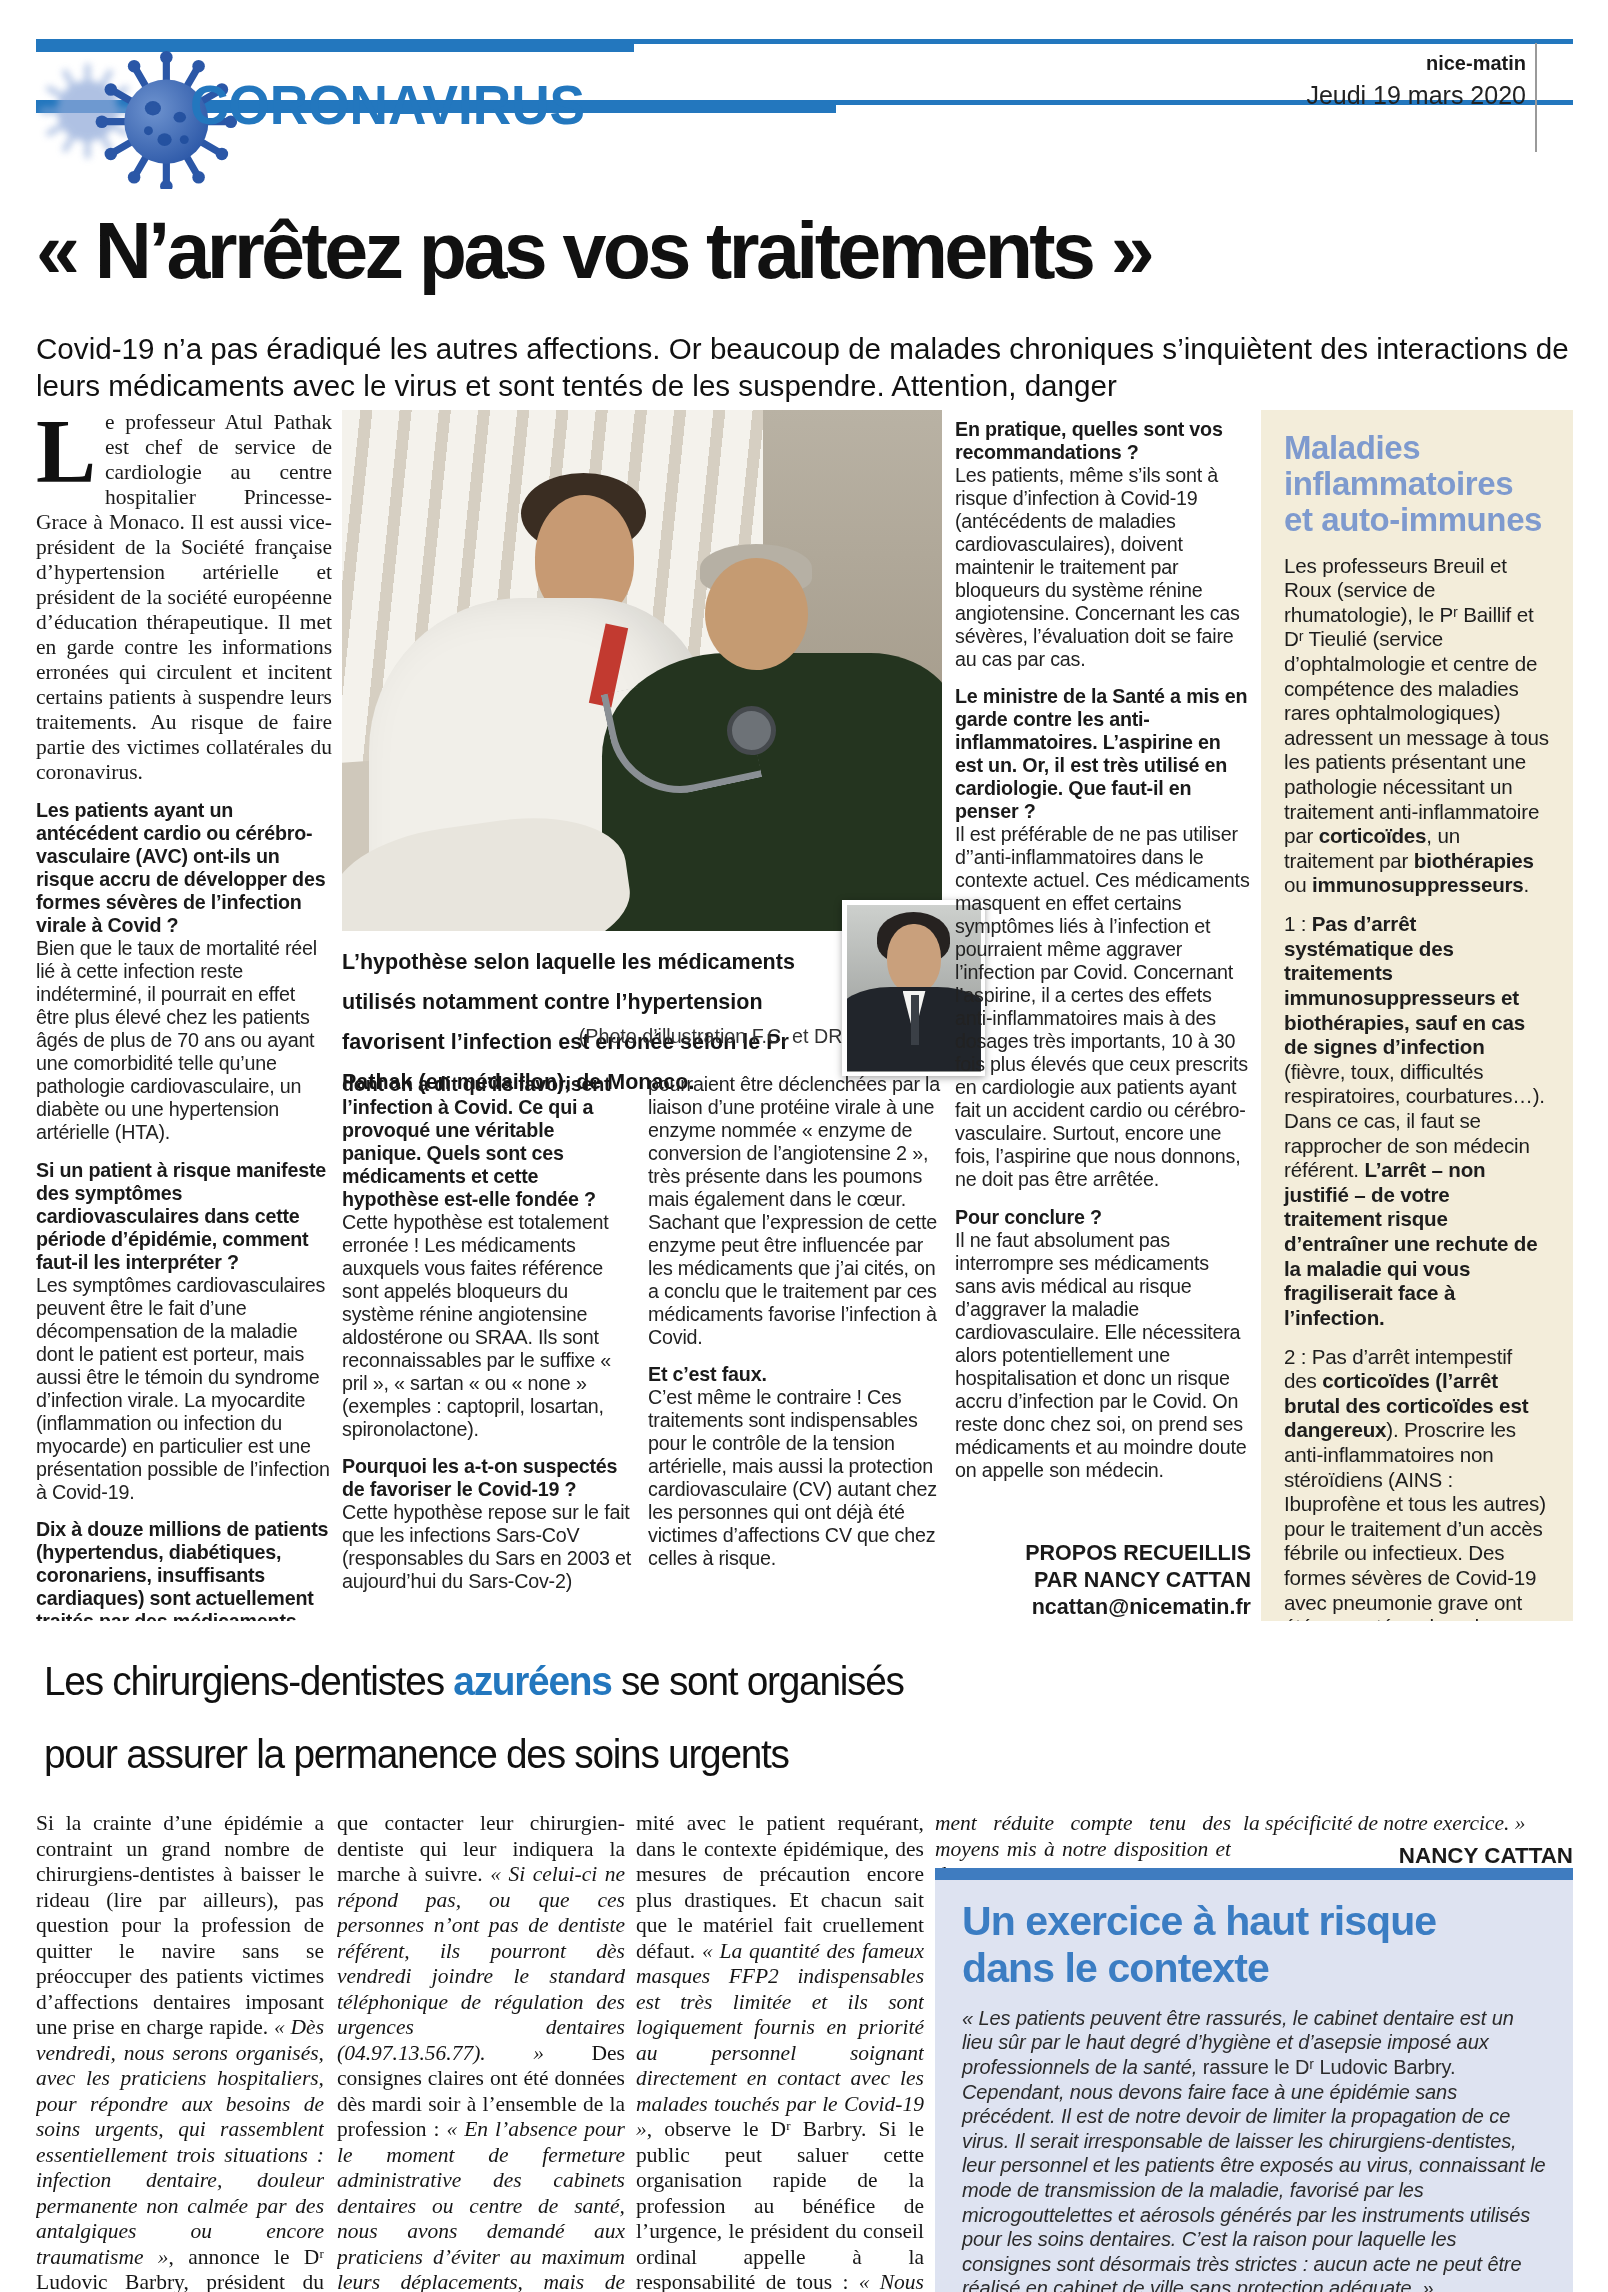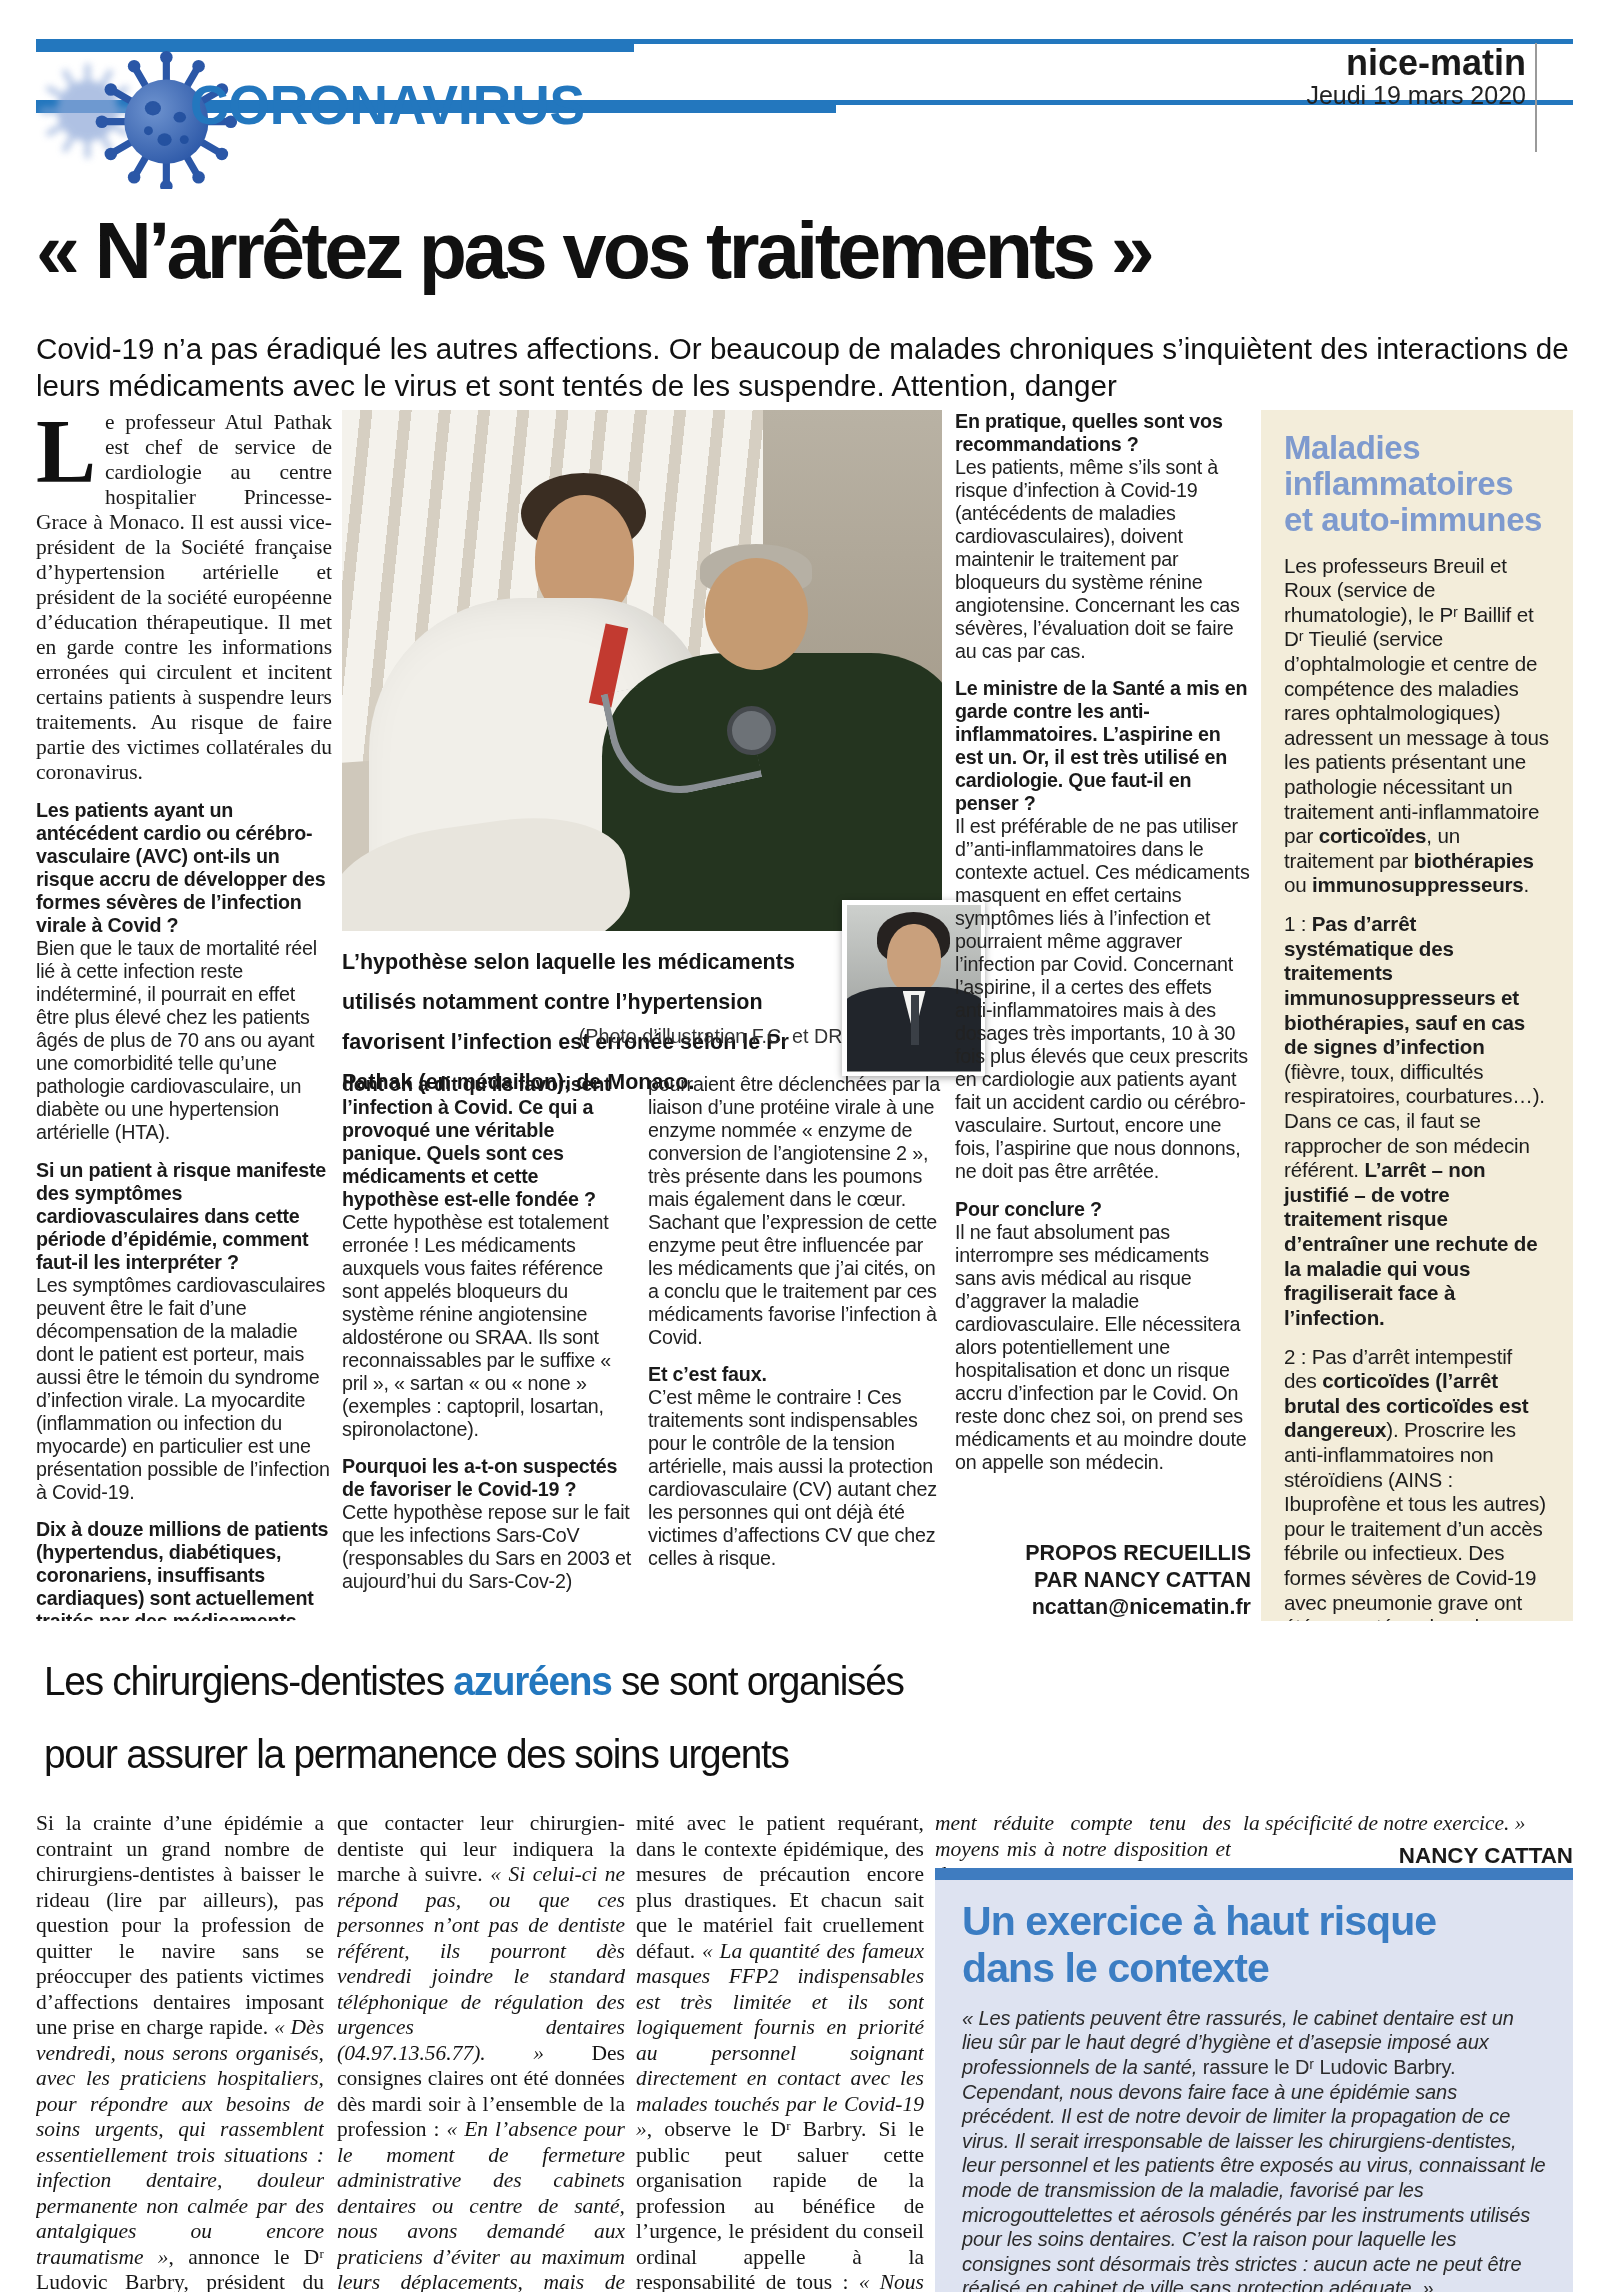--- a/index.html
+++ b/index.html
@@ -9,21 +9,21 @@
 
   
   .bar{position:absolute;background:#2377be;}
   .bar1{left:36px;top:39px;width:598px;height:13.4px;}
   .bar1t{left:634px;top:39px;width:939px;height:4.5px;}
   .bar2{left:36px;top:100px;width:800px;height:13.4px;}
   .bar2t{left:836px;top:100px;width:737px;height:4.5px;}
   .section-title{left:190px;top:72px;font-size:56px;font-weight:800;color:#2377be;
         letter-spacing:0;transform:scaleX(.95);transform-origin:left;white-space:nowrap;}
   .masthead{left:1236px;top:48px;width:290px;text-align:right;}
-  .paper-name{font-size:36px;font-weight:800;line-height:30px;}
+  .paper-name{font-size:20px;font-weight:800;line-height:30px;}
   .paper-date{font-size:25px;line-height:34px;color:#222;}
   .mast-rule{left:1535px;top:43px;width:1.8px;height:109px;background:#9a9a9a;}
   .virus-wrap{left:32px;top:32px;width:206px;height:157px;}
 
   
   .headline{left:36px;top:208px;width:1537px;margin:0;font-size:79px;line-height:86px;
         font-weight:800;letter-spacing:-3.6px;color:#111;white-space:nowrap;}
   .standfirst{left:36px;top:330px;width:1537px;margin:0;font-size:29.6px;line-height:37px;color:#111;}
 
   .col{position:absolute;overflow:hidden;}
@@ -239,21 +239,21 @@
     <p class="a">Cette hypothèse repose sur le fait que les infections Sars-CoV (responsables du Sars en 2003 et aujourd’hui du Sars-Cov-2)</p>
   </div>
 
   <div class="col c3">
     <p class="a">pourraient être déclenchées par la liaison d’une protéine virale à une enzyme nommée « enzyme de conversion de l’angiotensine 2 », très présente dans les poumons mais également dans le cœur. Sachant que l’expression de cette enzyme peut être influencée par les médicaments que j’ai cités, on a conclu que le traitement par ces médicaments favorise l’infection à Covid.</p>
     <p class="q">Et c’est faux.</p>
     <p class="a">C’est même le contraire ! Ces traitements sont indispensables pour le contrôle de la tension artérielle, mais aussi la protection cardiovasculaire (CV) autant chez les personnes qui ont déjà été victimes d’affections CV que chez celles à risque.</p>
   </div>
 
   <div class="col c4">
-    <p class="q" style="margin-top:0">En pratique, quelles sont vos recommandations ?</p>
+    <p class="q" style="margin-top:8px">En pratique, quelles sont vos recommandations ?</p>
     <p class="a">Les patients, même s’ils sont à risque d’infection à Covid-19 (antécédents de maladies cardiovasculaires), doivent maintenir le traitement par bloqueurs du système rénine angiotensine. Concernant les cas sévères, l’évaluation doit se faire au cas par cas.</p>
     <p class="q">Le ministre de la Santé a mis en garde contre les anti-inflammatoires. L’aspirine en est un. Or, il est très utilisé en cardiologie. Que faut-il en penser ?</p>
     <p class="a">Il est préférable de ne pas utiliser d’’anti-inflammatoires dans le contexte actuel. Ces médicaments masquent en effet certains symptômes liés à l’infection et pourraient même aggraver l’infection par Covid. Concernant l’aspirine, il a certes des effets anti-inflammatoires mais à des dosages très importants, 10 à 30 fois plus élevés que ceux prescrits en cardiologie aux patients ayant fait un accident cardio ou cérébro-vasculaire. Surtout, encore une fois, l’aspirine que nous donnons, ne doit pas être arrêtée.</p>
     <p class="q">Pour conclure ?</p>
     <p class="a">Il ne faut absolument pas interrompre ses médicaments sans avis médical au risque d’aggraver la maladie cardiovasculaire. Elle nécessitera alors potentiellement une hospitalisation et donc un risque accru d’infection par le Covid. On reste donc chez soi, on prend ses médicaments et au moindre doute on appelle son médecin.</p>
     <div class="byline1">
       <div>PROPOS RECUEILLIS</div>
       <div>PAR NANCY CATTAN</div>
       <div>ncattan@nicematin.fr</div>
     </div>

